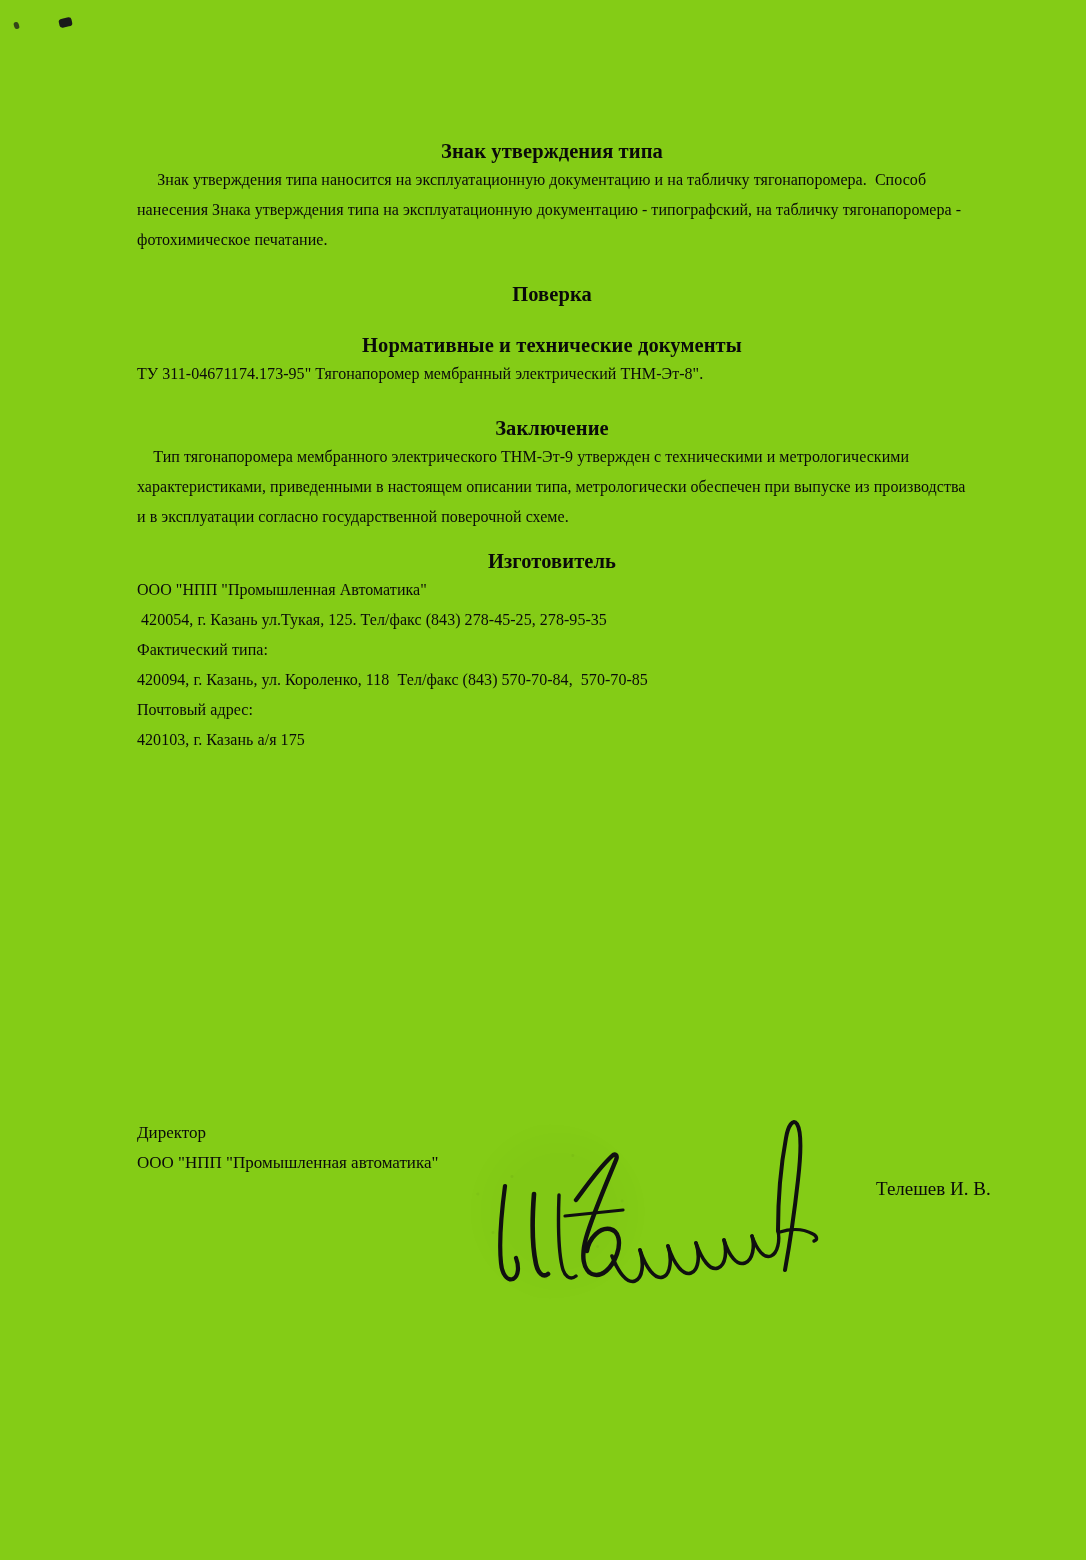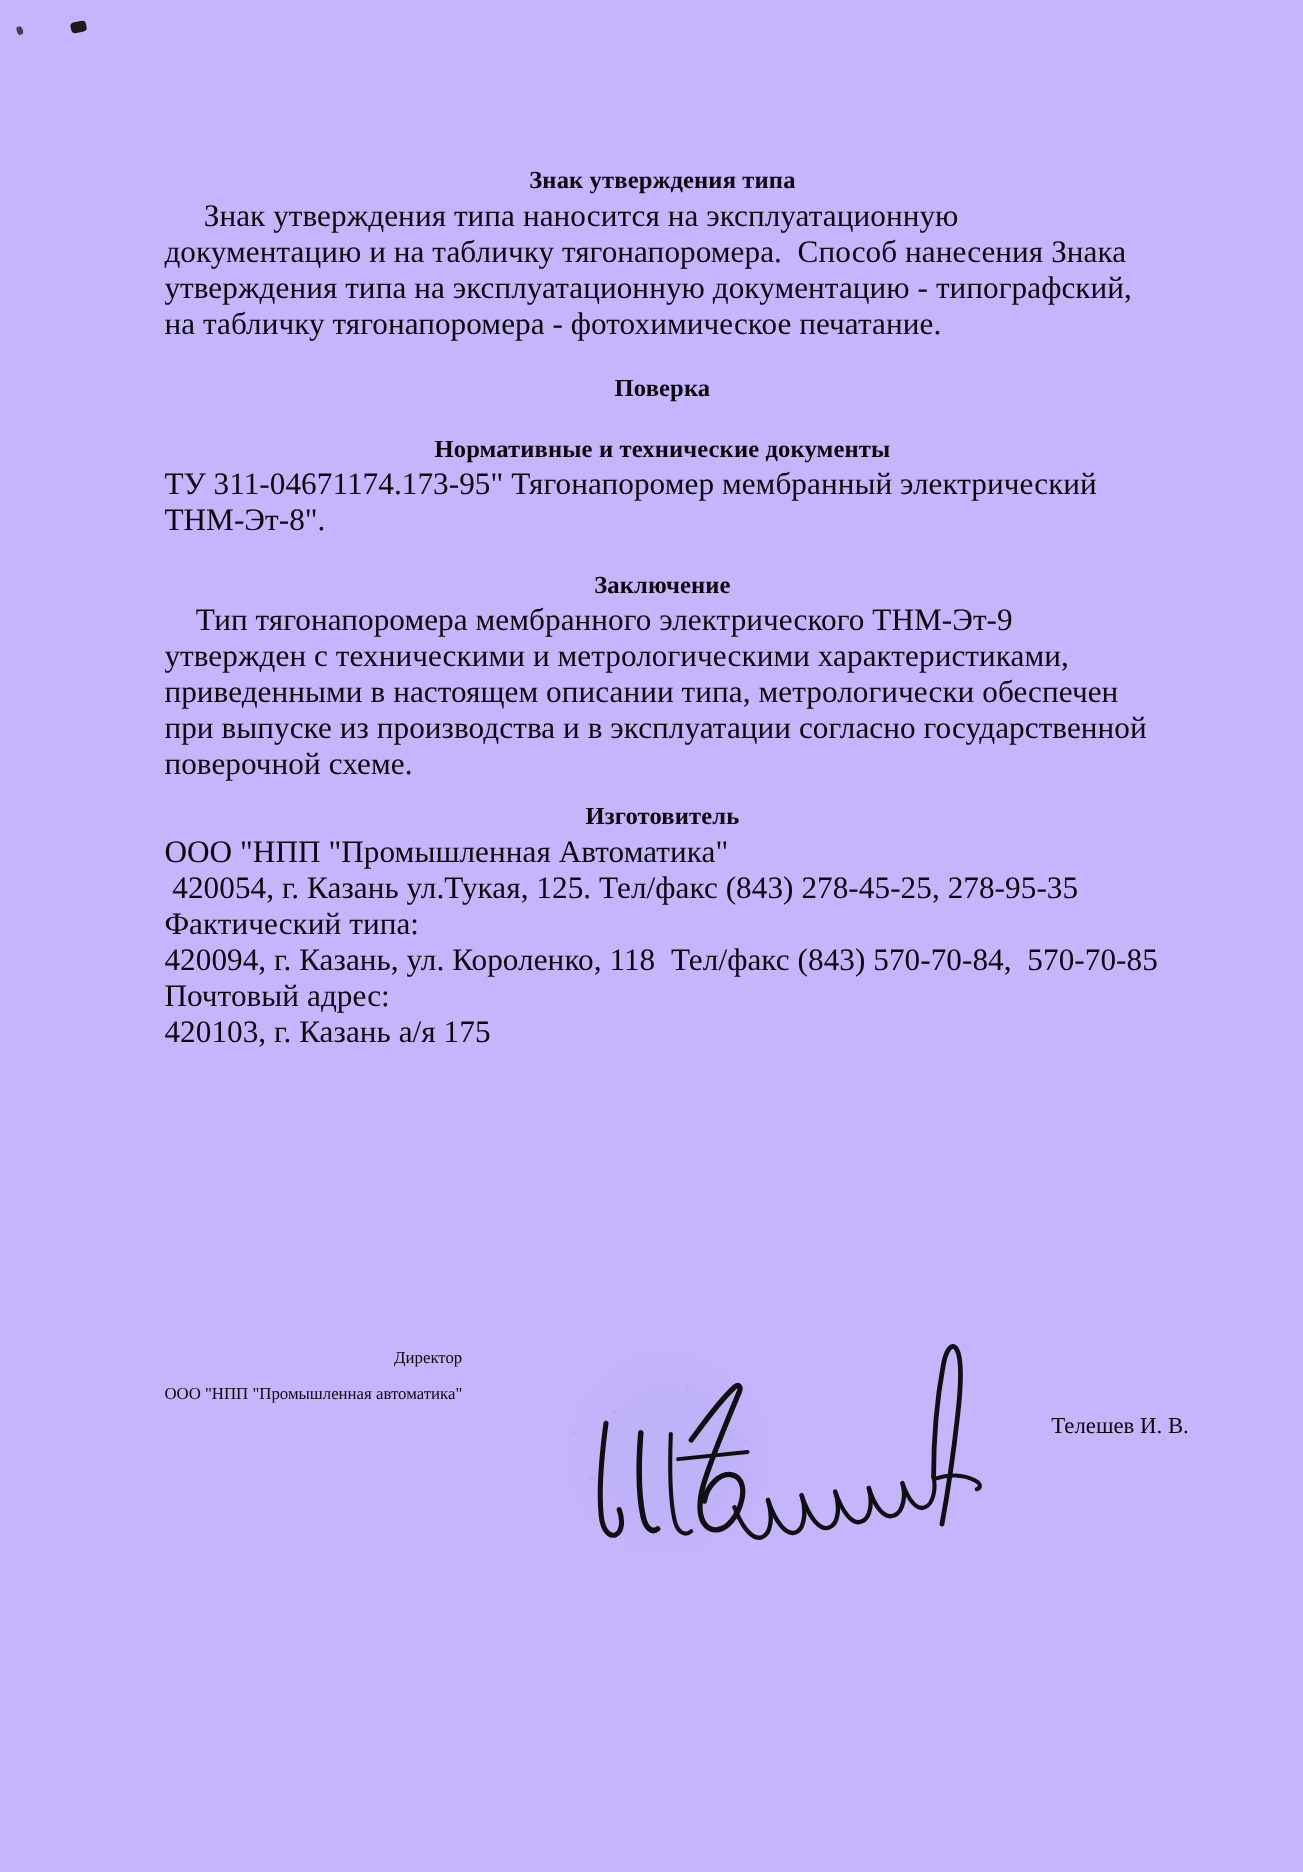--- a/index.html
+++ b/index.html
@@ -4,21 +4,21 @@
 <style>
   html, body {
     margin: 0;
     padding: 0;
     background: #ffffff;
   }
   .page {
     position: relative;
     width: 1086px;
     height: 1560px;
-    background: #c4b5fd;
+    background: #84cc16;
     font-family: "Liberation Serif", "DejaVu Serif", serif;
     color: #0a0a0a;
     overflow: hidden;
   }
 
   
   .speck {
     position: absolute;
     background: #1a1a1a;
     border-radius: 40%;
@@ -35,21 +35,21 @@
 
   h2.section-head {
     font-size: 20.5px;
     font-weight: bold;
     text-align: center;
     margin: 0 0 2px 0;
     letter-spacing: .1px;
   }
 
   p.body-line {
-    font-size: 26px;
+    font-size: 16px;
     line-height: 30px;
     margin: 0;
     white-space: pre-wrap;
     letter-spacing: .05px;
   }
 
   .block { margin-bottom: 28px; }
   .block-tight { margin-bottom: 18px; }
 
   
@@ -57,23 +57,22 @@
     position: absolute;
     left: 137px;
     top: 1118px;
     width: 910px;
     height: 200px;
   }
   .sign-role {
     position: absolute;
     left: 0;
     top: 0;
-    font-size: 14px;
+    font-size: 17px;
     line-height: 30px;
-    text-align: right;
   }
   .sign-name {
     position: absolute;
     left: 739px;
     top: 60px;
     font-size: 19px;
     white-space: nowrap;
   }
   .sign-mark {
     position: absolute;

